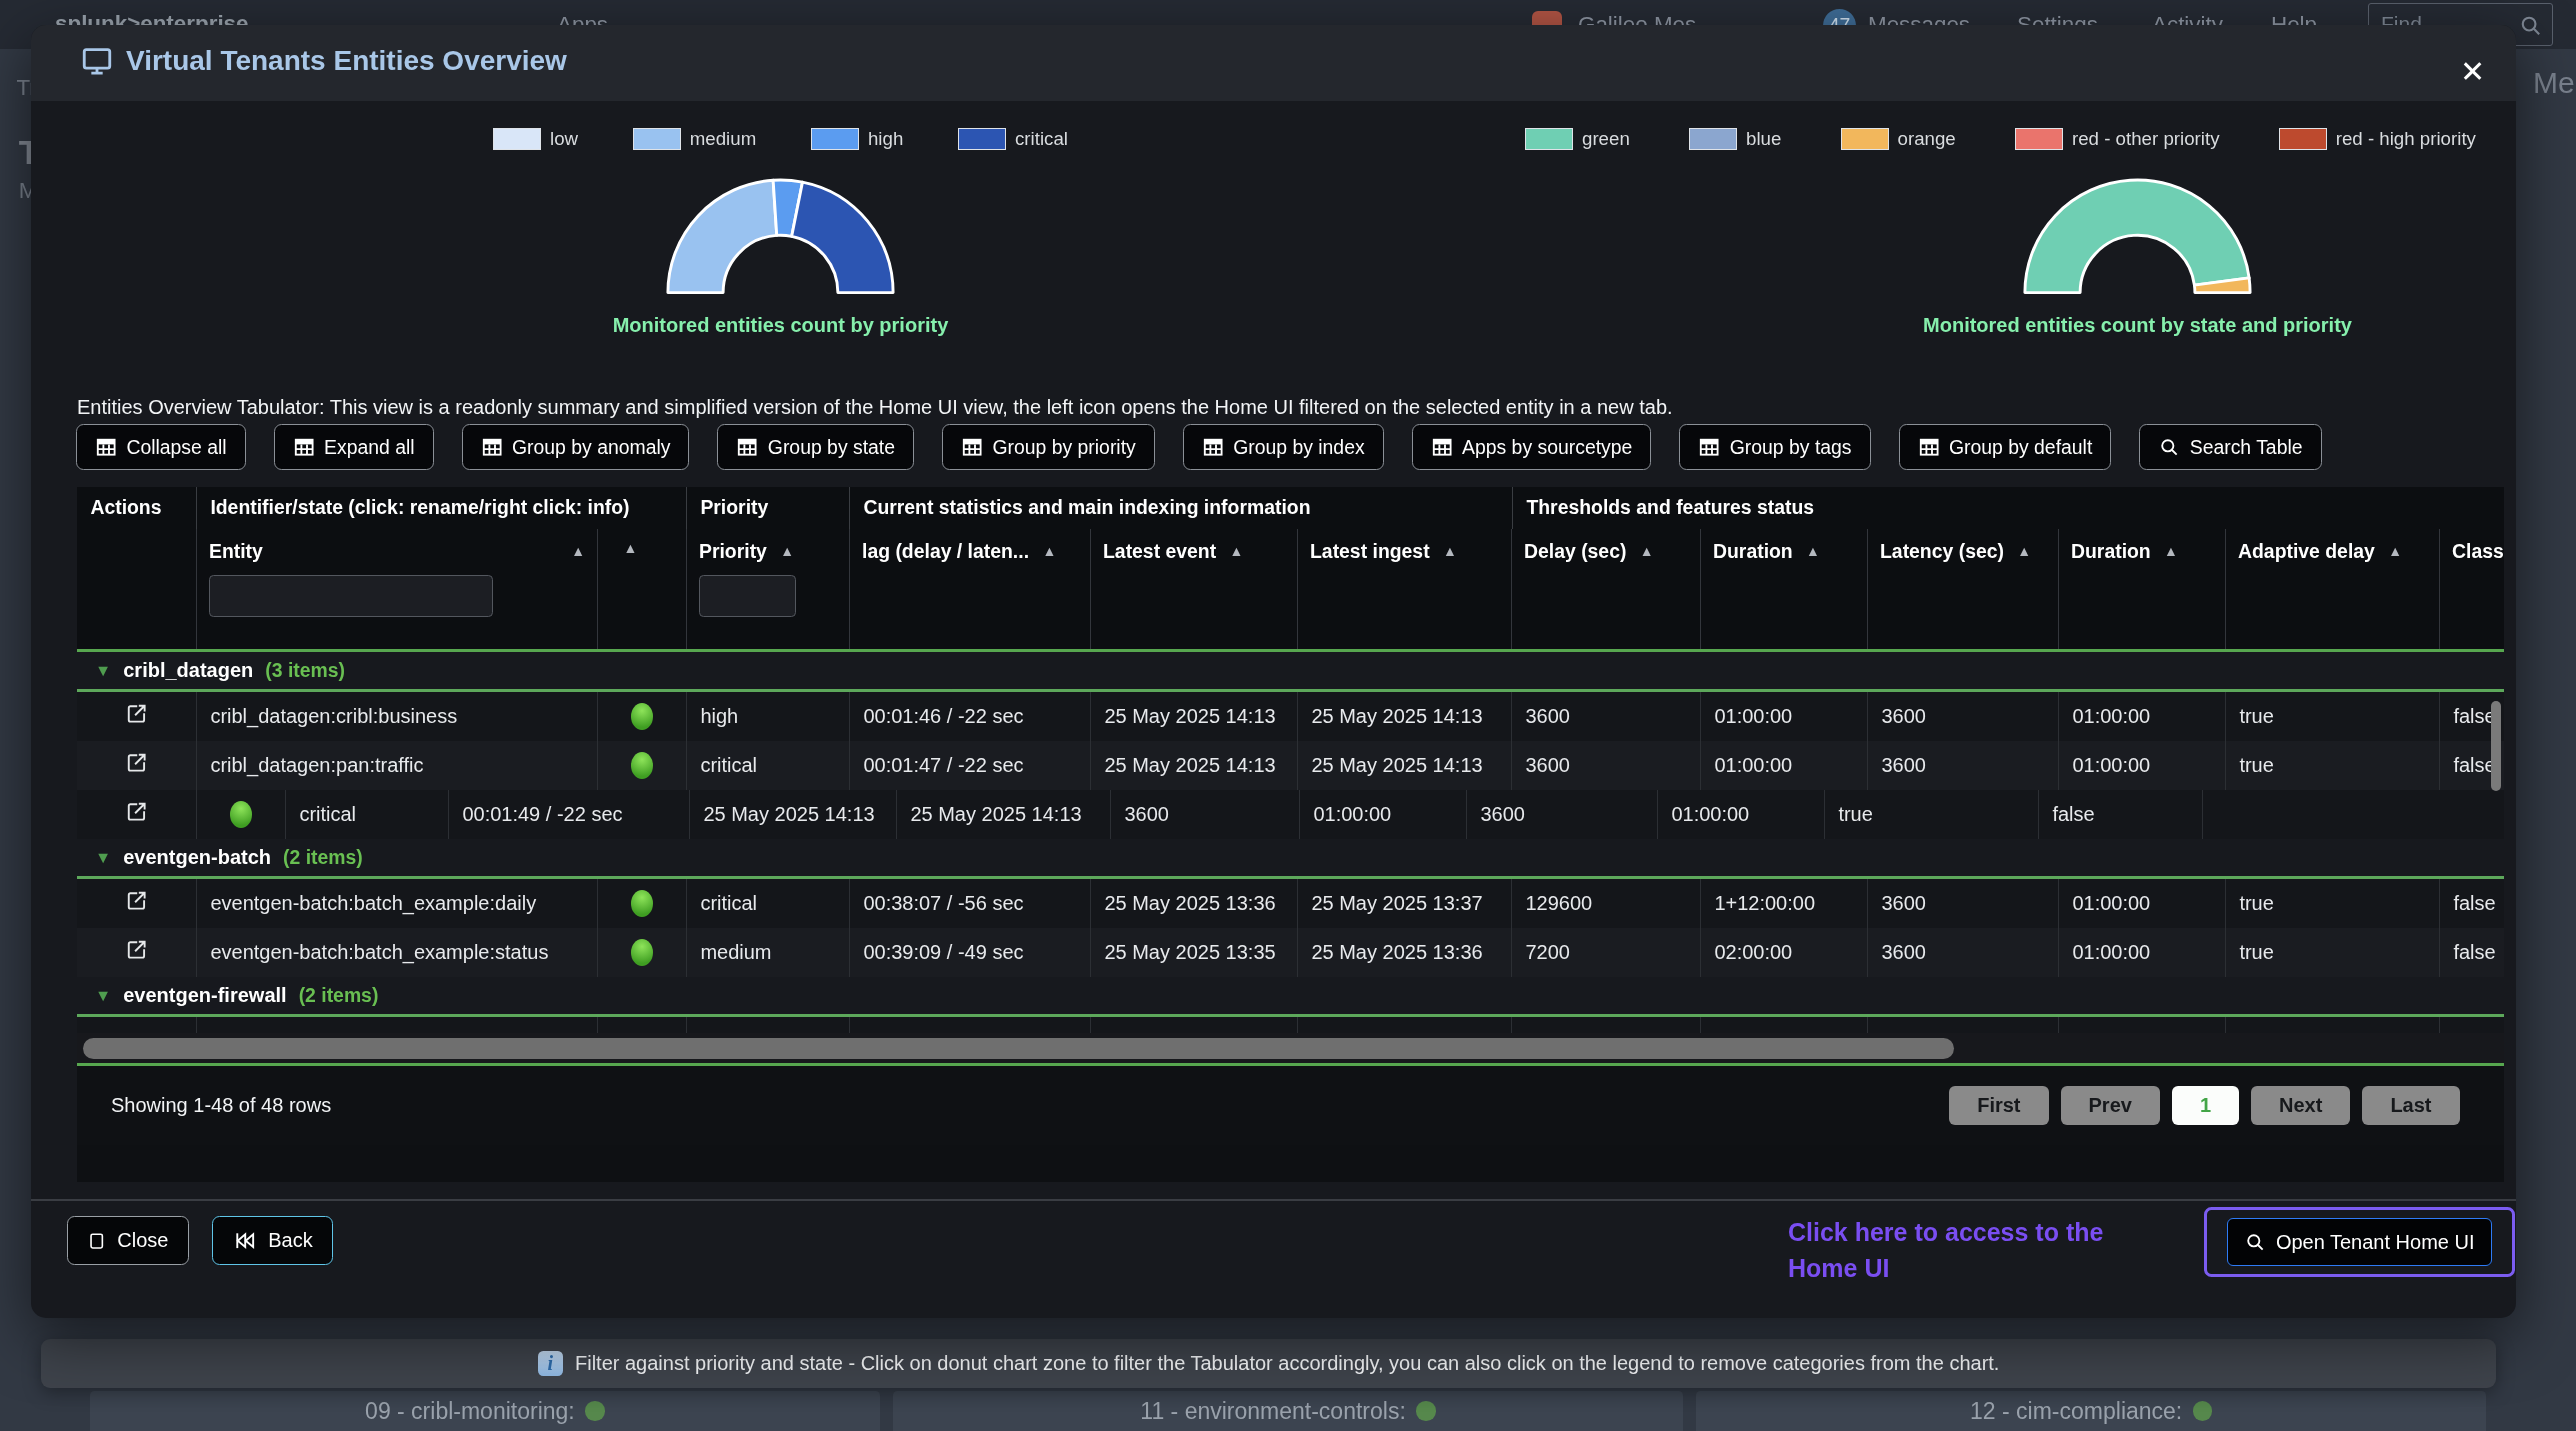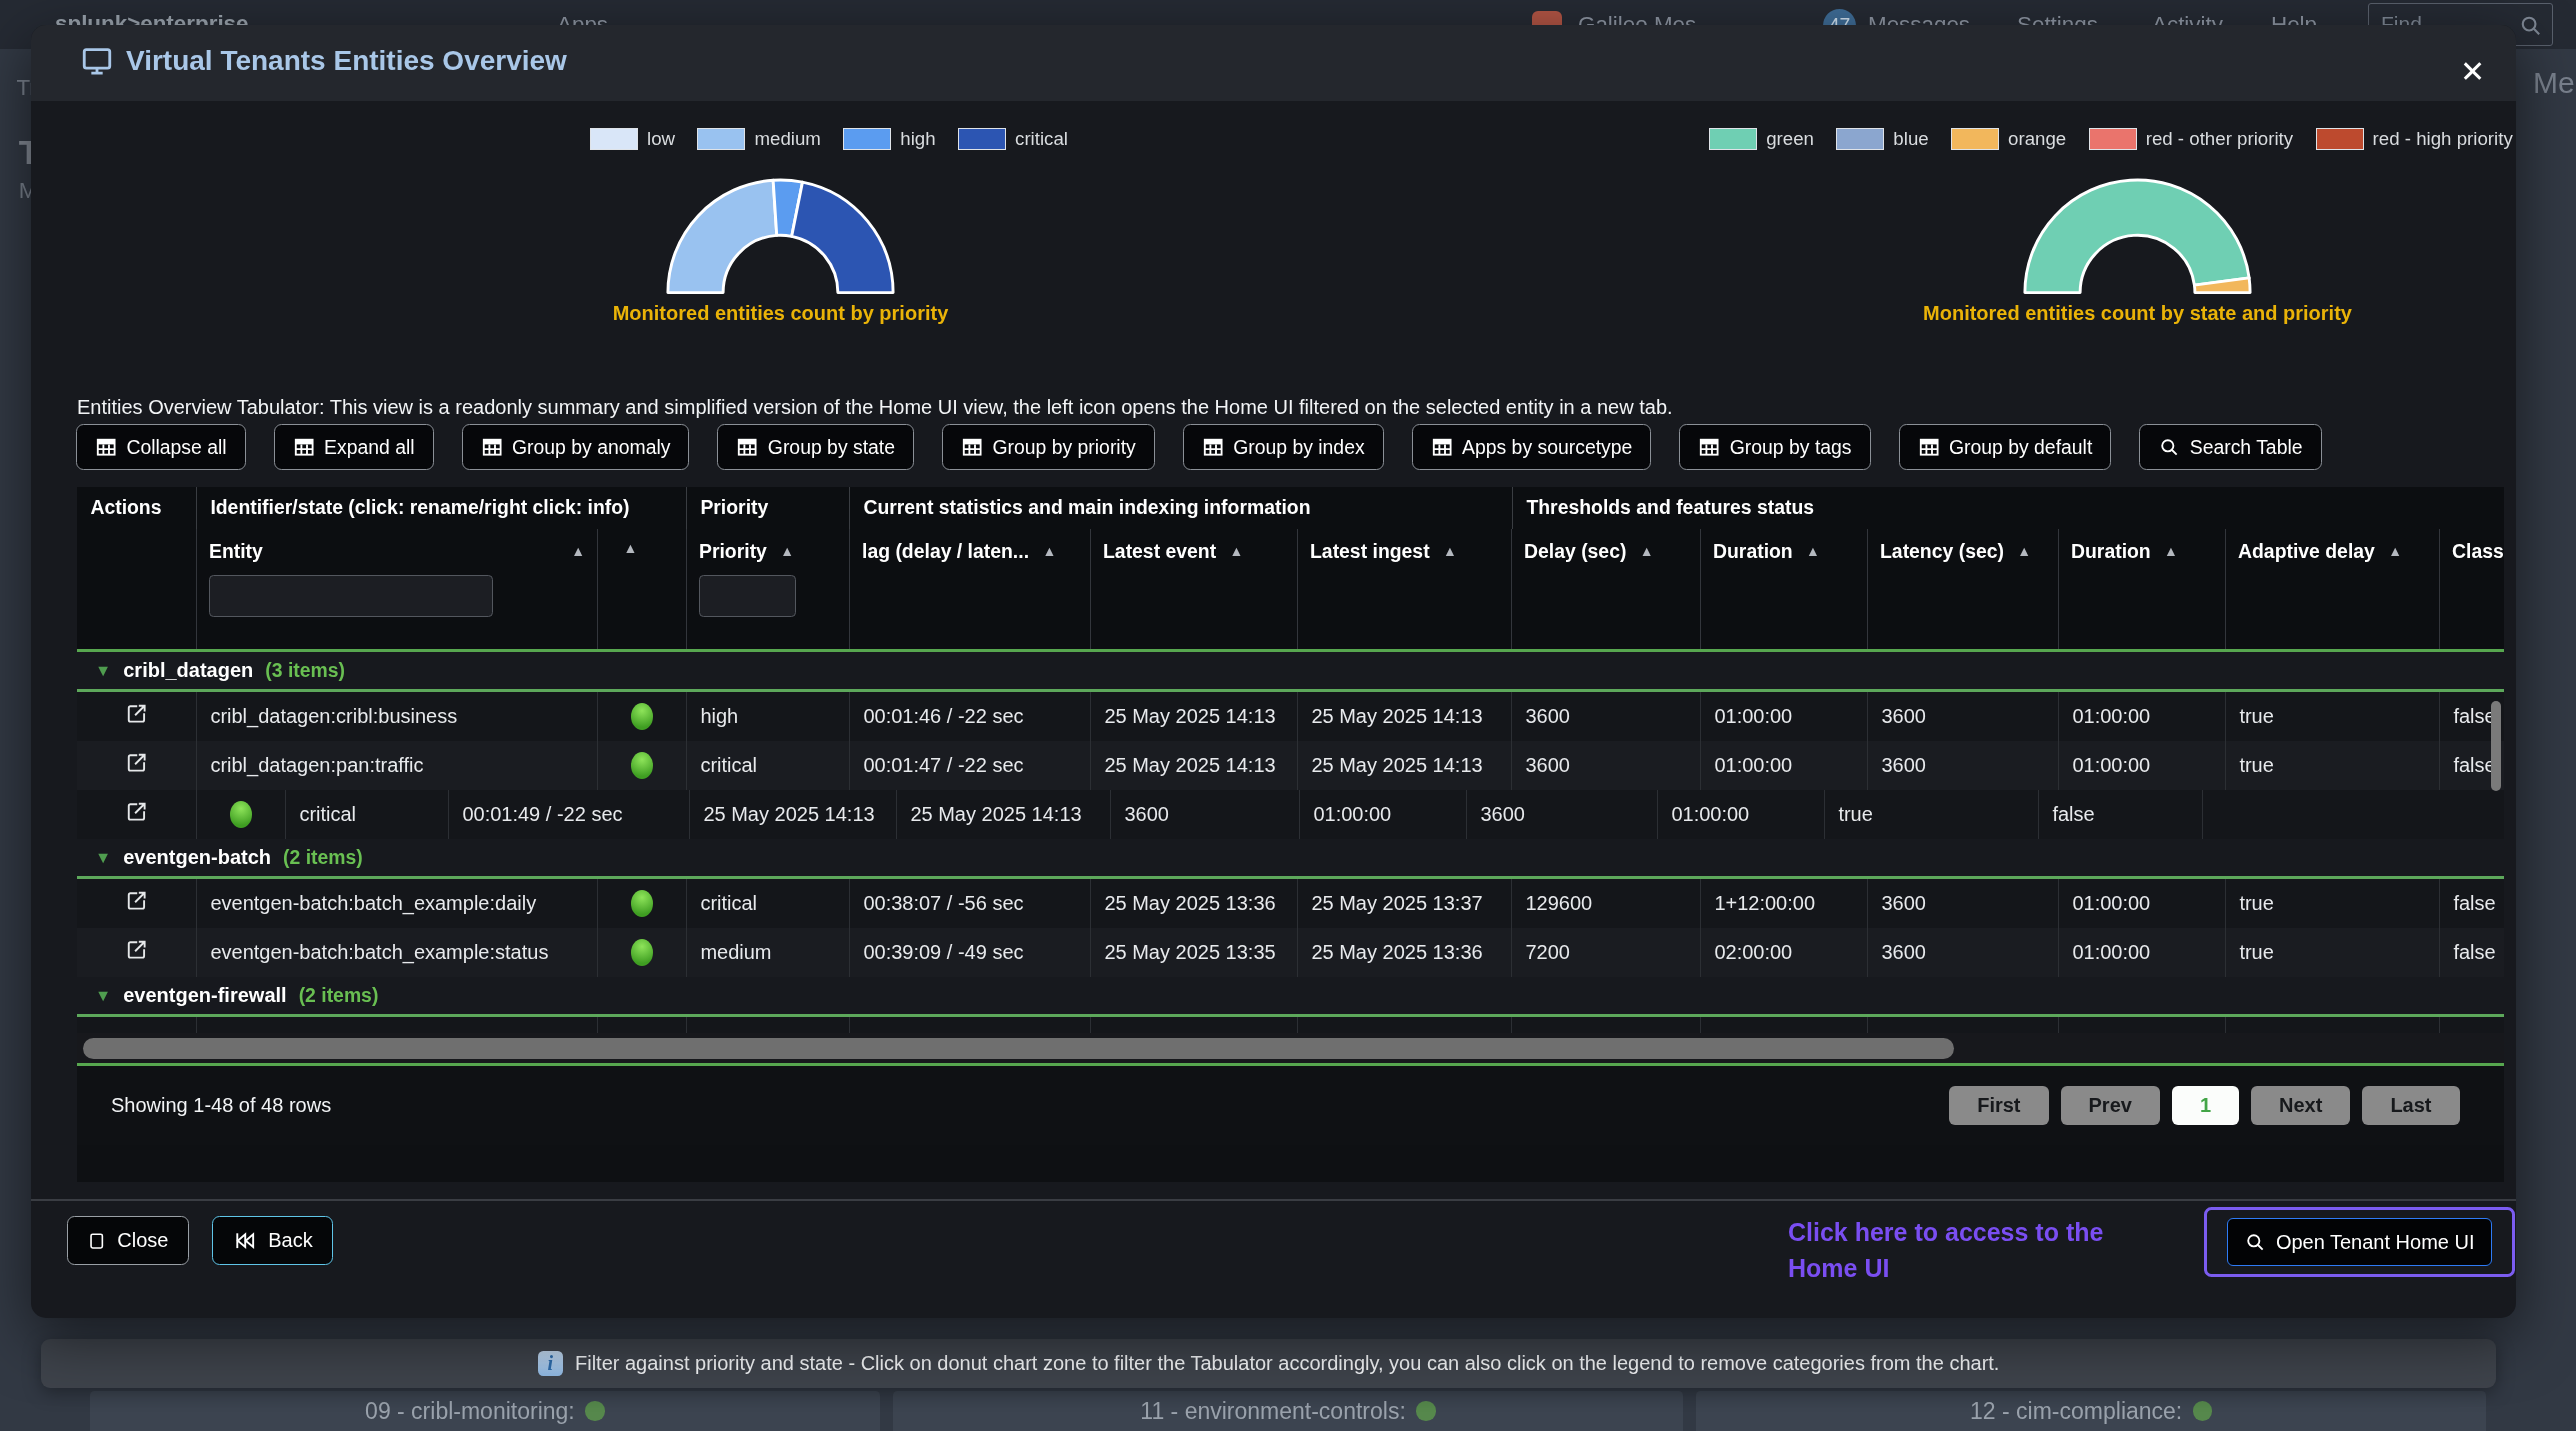--- a/index.html
+++ b/index.html
@@ -35,24 +35,24 @@
   
   .modal{position:absolute;left:31px;top:25px;width:2485px;height:1293px;background:#17191e;border-radius:15px;overflow:hidden;box-shadow:0 18px 60px rgba(0,0,0,.55);}
   .modal-header{position:absolute;left:0;top:0;width:100%;height:76px;background:#24272d;}
   .m-title{position:absolute;left:49px;top:19.4px;display:flex;align-items:center;gap:12px;color:#a9c7e8;font-size:28px;font-weight:bold;}
   .m-close{position:absolute;right:27px;top:30px;width:33px;height:33px;color:#fff;font-size:30px;line-height:33px;text-align:center;cursor:pointer;}
 
   
   .chart{position:absolute;top:103px;text-align:center;}
   .chart-left{left:462px;width:575px;}
   .chart-right{left:1494px;width:1225px;}
-  .legend{display:flex;justify-content:flex-end;gap:22.4px;white-space:nowrap;margin-bottom:19.4px;}
+  .legend{display:flex;justify-content:space-between;gap:22.4px;white-space:nowrap;margin-bottom:19.4px;}
   .lg-item{display:flex;align-items:center;gap:9px;color:#d9dcdf;font-size:18.7px;}
   .lg-sw{width:48px;height:22.4px;border:1.5px solid #dfe3e8;}
-  .gauge-cap{color:#eab308;font-size:20px;font-weight:bold;}
+  .gauge-cap{margin-top:12px;color:#86efac;font-size:20px;font-weight:bold;}
 
   
   .desc{position:absolute;left:46px;top:371px;width:2406px;color:#f2f4f6;font-size:20px;white-space:nowrap;}
 
   
   .toolbar{position:absolute;left:45px;top:399px;display:flex;gap:28px;}
   .tb-btn{display:flex;align-items:center;gap:9px;height:46px;padding:0 18px;background:#06070a;border:1.5px solid #8b9097;border-radius:7.5px;color:#fff;font-size:19.4px;white-space:nowrap;cursor:pointer;}
 
   
   .tbl{position:absolute;left:46px;top:462px;width:2427px;height:695px;background:#0e1013;overflow:hidden;}

